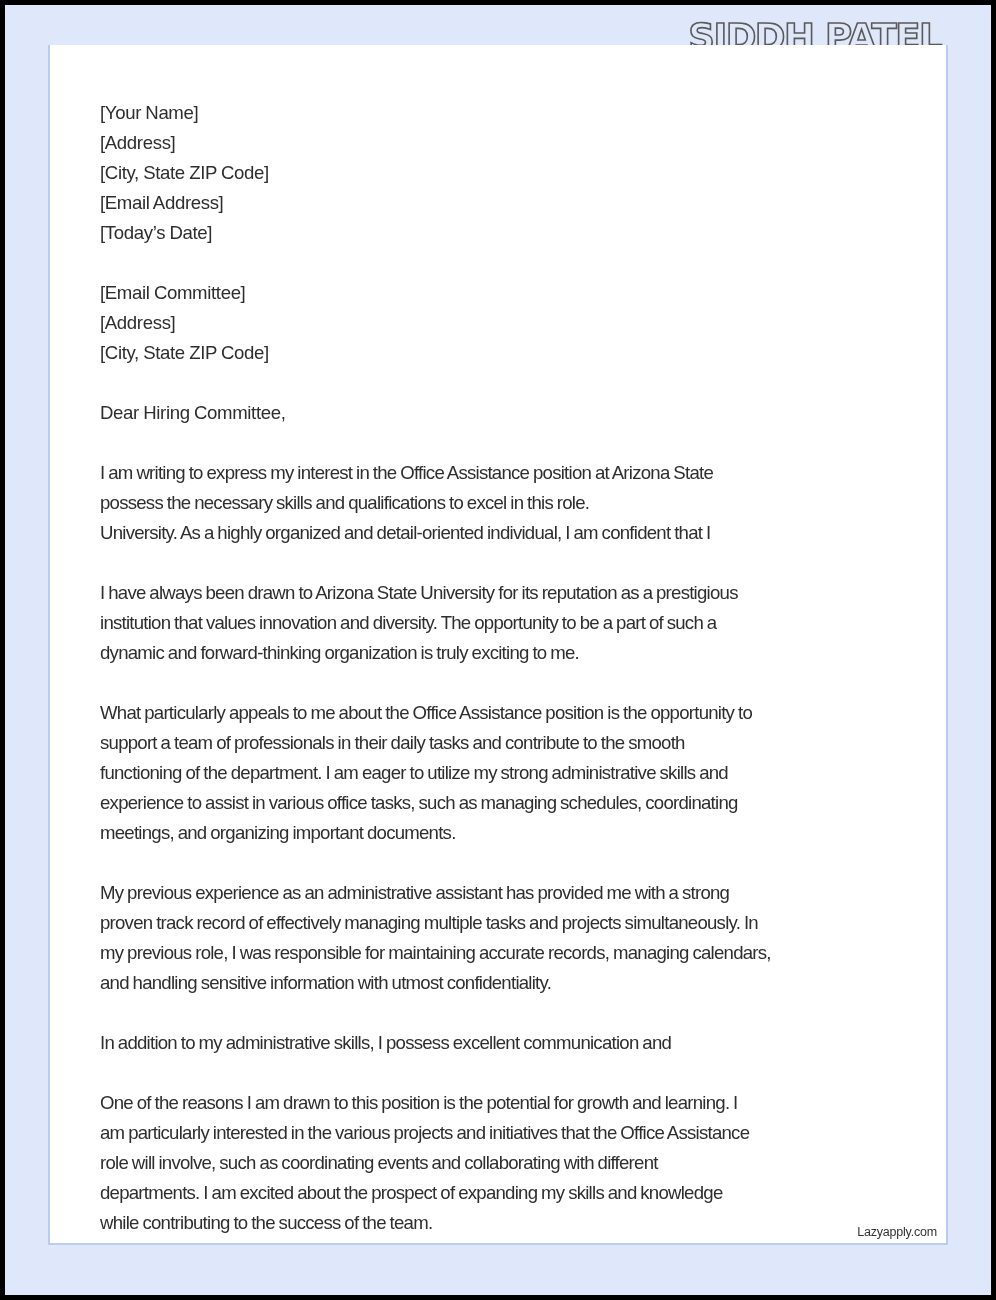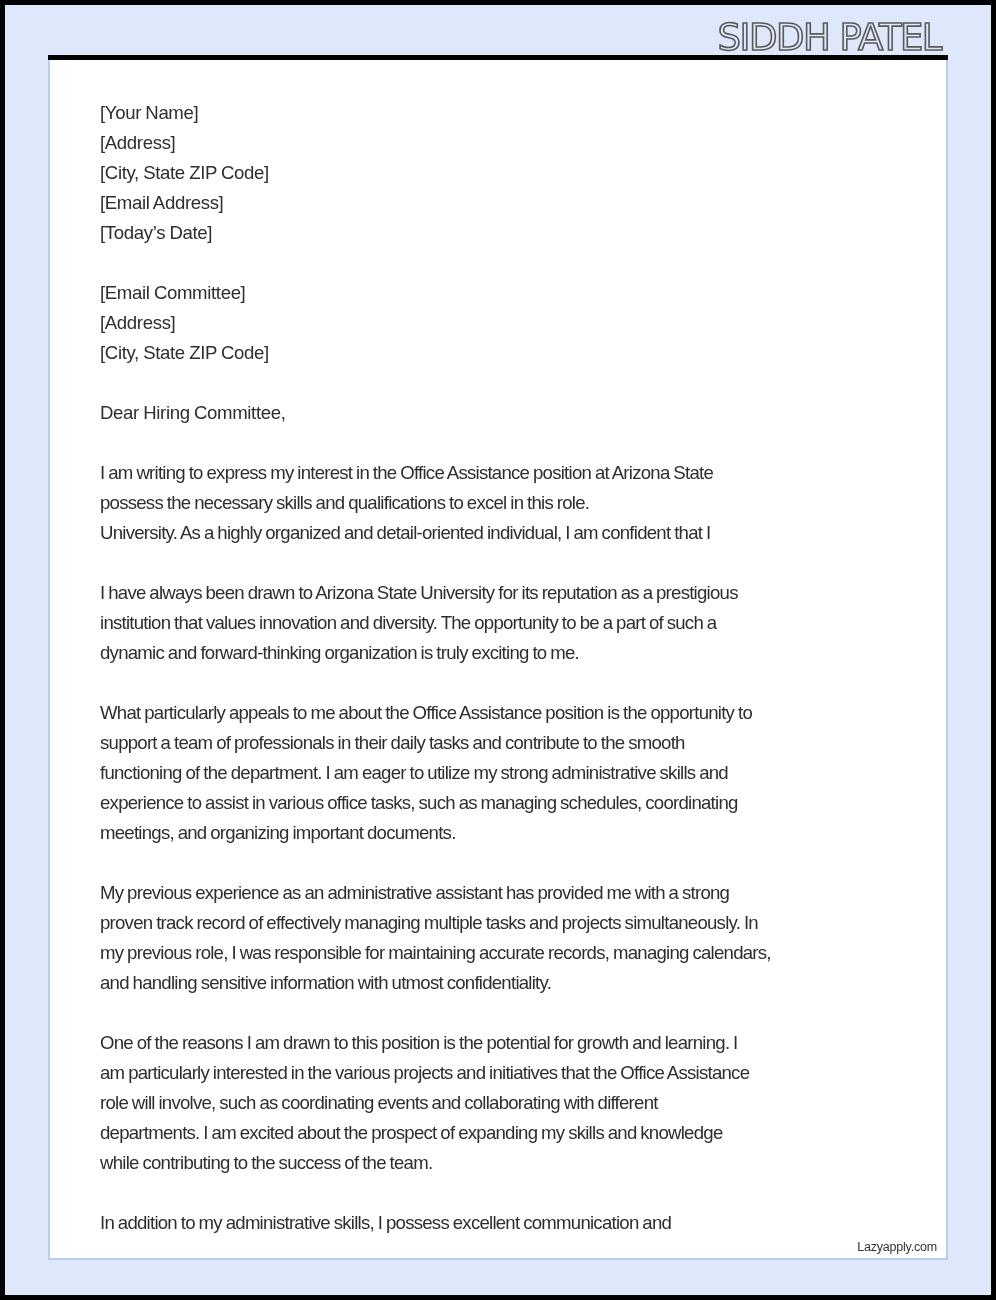--- a/index.html
+++ b/index.html
@@ -27,35 +27,35 @@
       position: absolute;
       right: 50px;
       top: 13px;
       font-family: "DejaVu Sans", sans-serif;
       font-size: 37px;
       line-height: 40px;
       letter-spacing: -1.5px;
       color: #dfe8fa;
       -webkit-text-stroke: 1.6px #5a5a5a;
       text-shadow: 0 0 1px #8a8a8a;
-      font-weight: normal;
+      font-weight: bold;
       margin: 0;
     }
     .top-bar {
       position: absolute;
       left: 43px;
       top: 50px;
       width: 900px;
       height: 5px;
       background: #000;
     }
     .card {
       position: absolute;
       left: 43px;
-      top: 55px;
+      top: 40px;
       width: 896px;
       height: 1198px;
       background: #fff;
       border-left: 2px solid #b9cdf3;
       border-right: 2px solid #b9cdf3;
       border-bottom: 2px solid #b9cdf3;
     }
     .watermark {
       position: absolute;
       right: 9px;
@@ -139,24 +139,24 @@
     </div>
 
     <div class="block">
       <span class="line p-line">My previous experience as an administrative assistant has provided me with a strong</span>
       <span class="line p-line">proven track record of effectively managing multiple tasks and projects simultaneously. In</span>
       <span class="line p-line">my previous role, I was responsible for maintaining accurate records, managing calendars,</span>
       <span class="line p-line">and handling sensitive information with utmost confidentiality.</span>
     </div>
 
     <div class="block">
+      <span class="line p-line">In addition to my administrative skills, I possess excellent communication and</span>
+    </div>
+
+    <div class="block">
       <span class="line p-line">One of the reasons I am drawn to this position is the potential for growth and learning. I</span>
       <span class="line p-line">am particularly interested in the various projects and initiatives that the Office Assistance</span>
       <span class="line p-line">role will involve, such as coordinating events and collaborating with different</span>
       <span class="line p-line">departments. I am excited about the prospect of expanding my skills and knowledge</span>
       <span class="line p-line">while contributing to the success of the team.</span>
     </div>
-
-    <div class="block">
-      <span class="line p-line">In addition to my administrative skills, I possess excellent communication and</span>
-    </div>
   </div>
 </div>
 
 </body></html>

